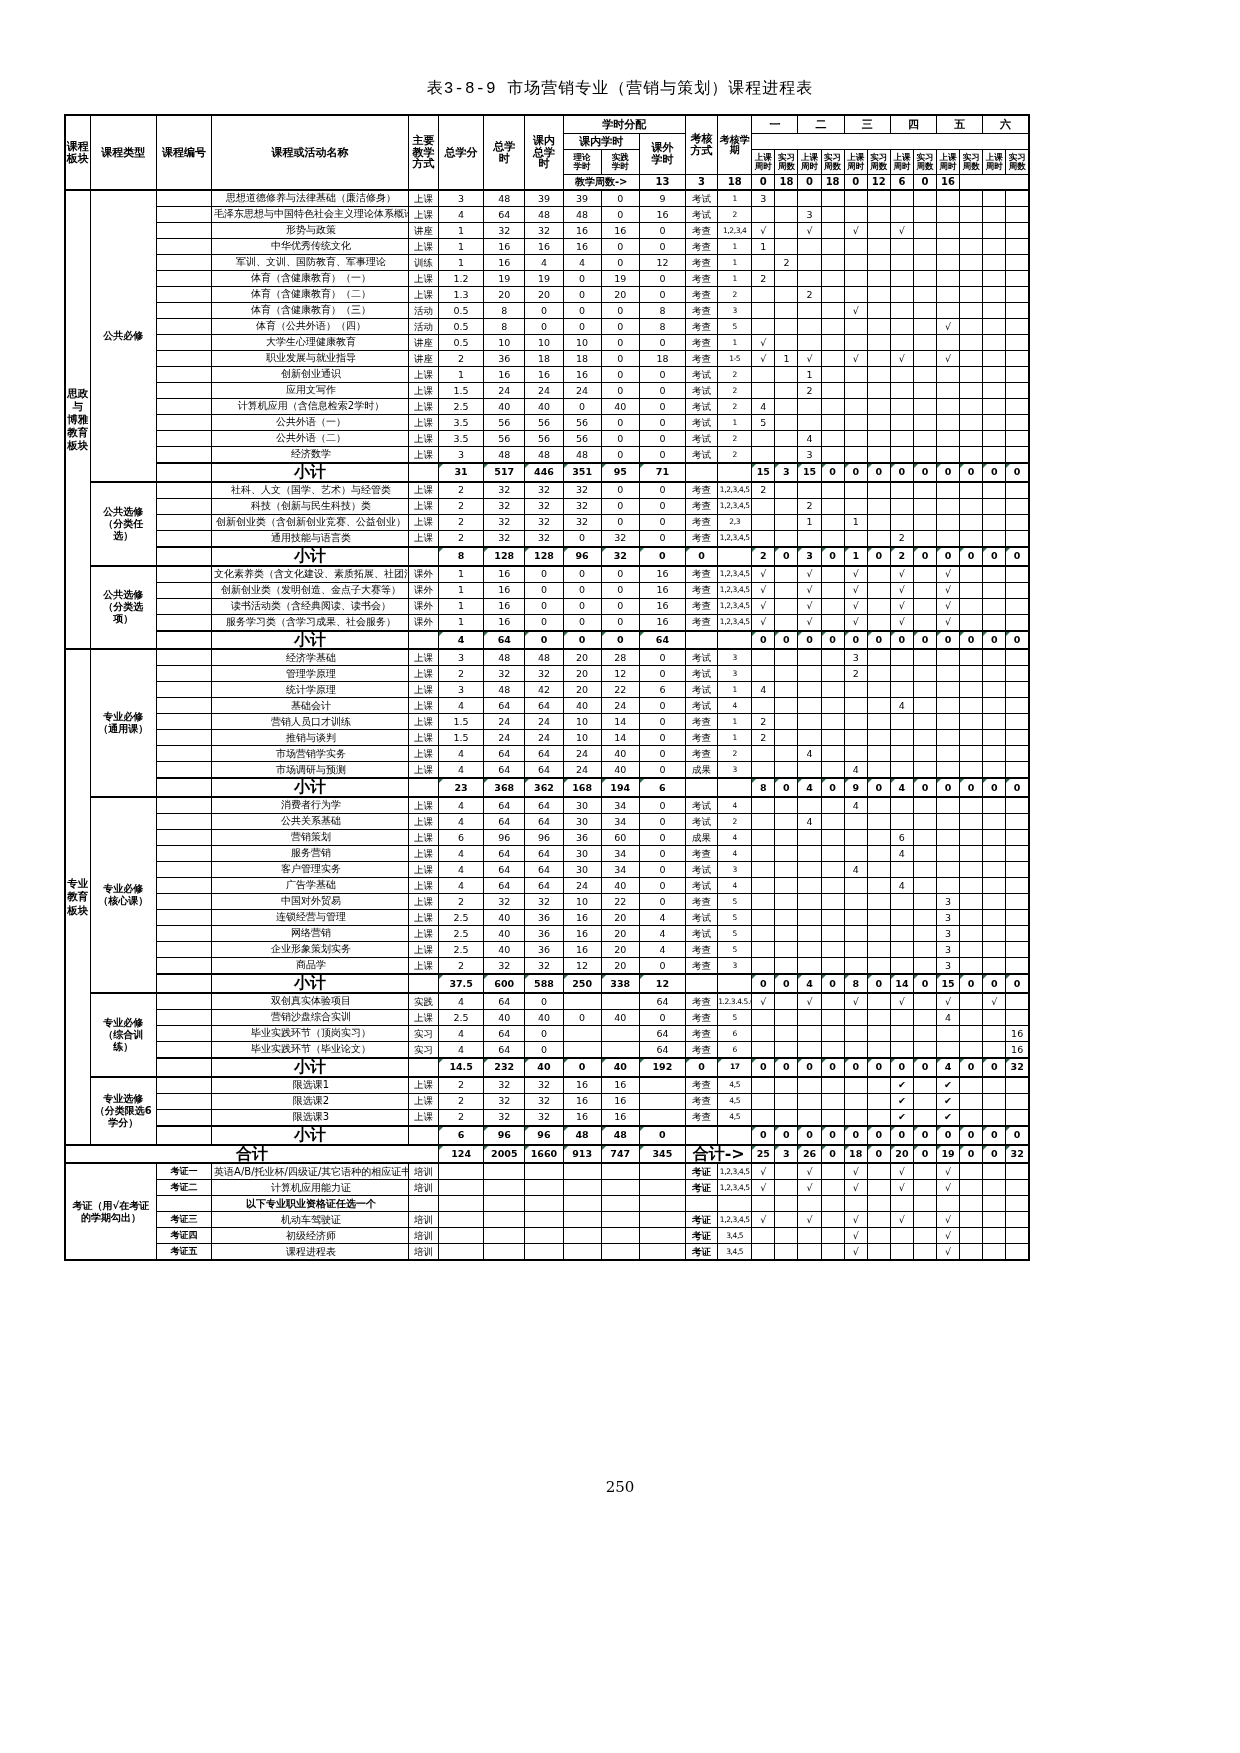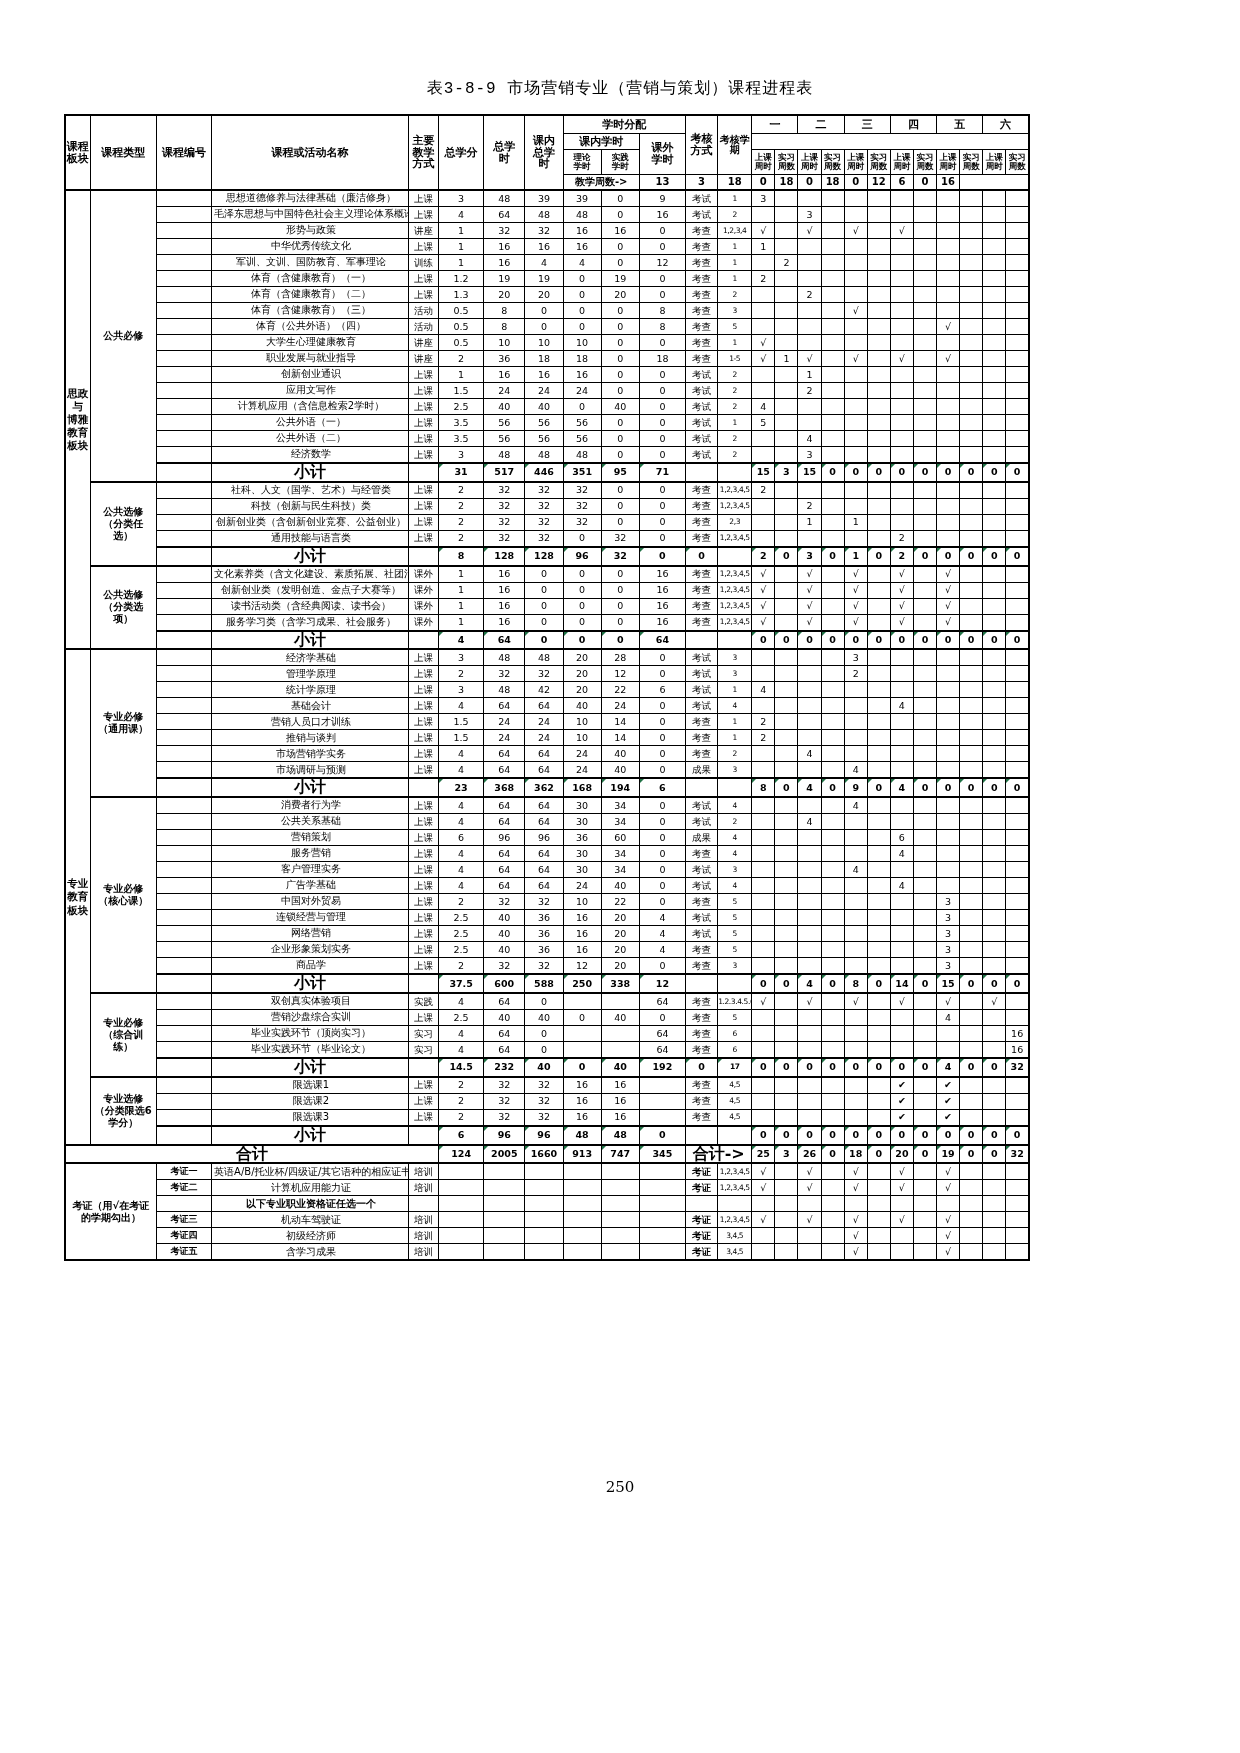--- a/index.html
+++ b/index.html
@@ -1758,21 +1758,21 @@
         <td class="num"></td>
         <td class="num"></td>
         <td class="num"></td>
         <td class="num">√</td>
         <td class="num"></td>
         <td class="num"></td>
         <td class="num"></td>
       </tr>
       <tr>
         <td class="code bold">考证五</td>
-        <td class="name">含学习成果</td>
+        <td class="name">课程进程表</td>
         <td class="num">培训</td>
         <td class="num"></td>
         <td class="num"></td>
         <td class="num"></td>
         <td class="num"></td>
         <td class="num"></td>
         <td class="num"></td>
         <td class="num bold">考证</td>
         <td class="term">3,4,5</td>
         <td class="num"></td>

